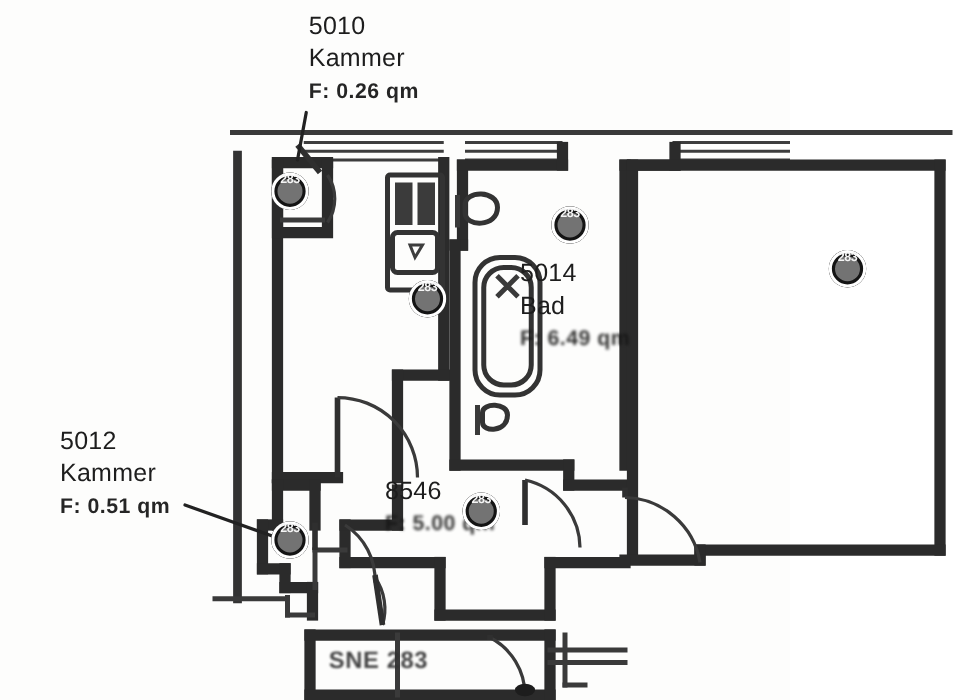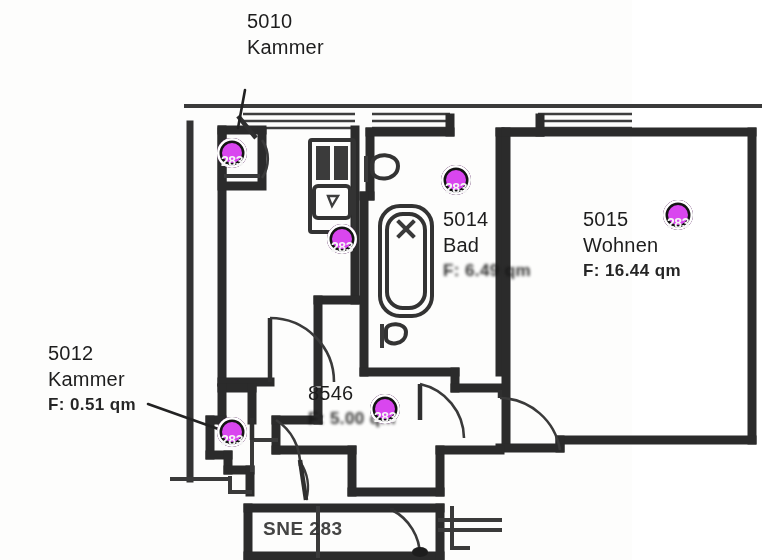--- a/index.html
+++ b/index.html
@@ -107,26 +107,26 @@
     opacity: 0.93;
   }
   .lbl.heavy-blur .room-area {
     filter: blur(1.35px);
     opacity: 0.88;
   }
   
   .badge {
     position: absolute;
     border-radius: 50%;
-    background: #d946ef;
+    background: #737373;
     color: #f4f4f4;
     display: flex;
-    align-items: flex-end;
+    align-items: flex-start;
     justify-content: center;
-    font-size: 14px;
+    font-size: 10px;
     font-weight: 700;
     letter-spacing: -0.4px;
     box-shadow: inset 0 0 0 2.5px #ffffff, inset 0 0 0 5px #141414;
     filter: blur(0.35px);
   }
   .badge span {
     transform: translateY(0.5px);
     filter: blur(0.45px);
   }
   
@@ -321,45 +321,41 @@
     </g>
     <g>
       <path class="leader" d="M 148 404 L 238 436"></path>
     </g>
 
   </svg>
 
   <div class="lbl blurred" style="left:247px; top:8px;">
     <span class="room-no">5010</span>
     <span class="room-name">Kammer</span>
+    <span class="room-area">F: 0.26 qm</span>
   </div>
 
 
   <div class="lbl blurred" style="left:48px; top:340px;">
     <span class="room-no">5012</span>
     <span class="room-name">Kammer</span>
     <span class="room-area">F: 0.51 qm</span>
   </div>
 
   <div class="lbl heavy-blur" style="left:308px; top:380px;">
     <span class="room-no">8546</span>
     <span class="room-area">F: 5.00 qm</span>
   </div>
 
-  <div class="lbl heavy-blur" style="left:443px; top:206px;">
+  <div class="lbl heavy-blur" style="left:416px; top:206px;">
     <span class="room-no">5014</span>
     <span class="room-name">Bad</span>
     <span class="room-area">F: 6.49 qm</span>
   </div>
 
-  <div class="lbl blurred" style="left:583px; top:206px;">
-    <span class="room-no">5015</span>
-    <span class="room-name">Wohnen</span>
-    <span class="room-area">F: 16.44 qm</span>
-  </div>
 
   <div class="badge" style="left:217px; top:138px; width:30px; height:30px;">
     <span>283</span>
   </div>
 
   <div class="badge" style="left:327px; top:224px; width:30px; height:30px;">
     <span>283</span>
   </div>
 
   <div class="badge" style="left:441px; top:165px; width:30px; height:30px;">

